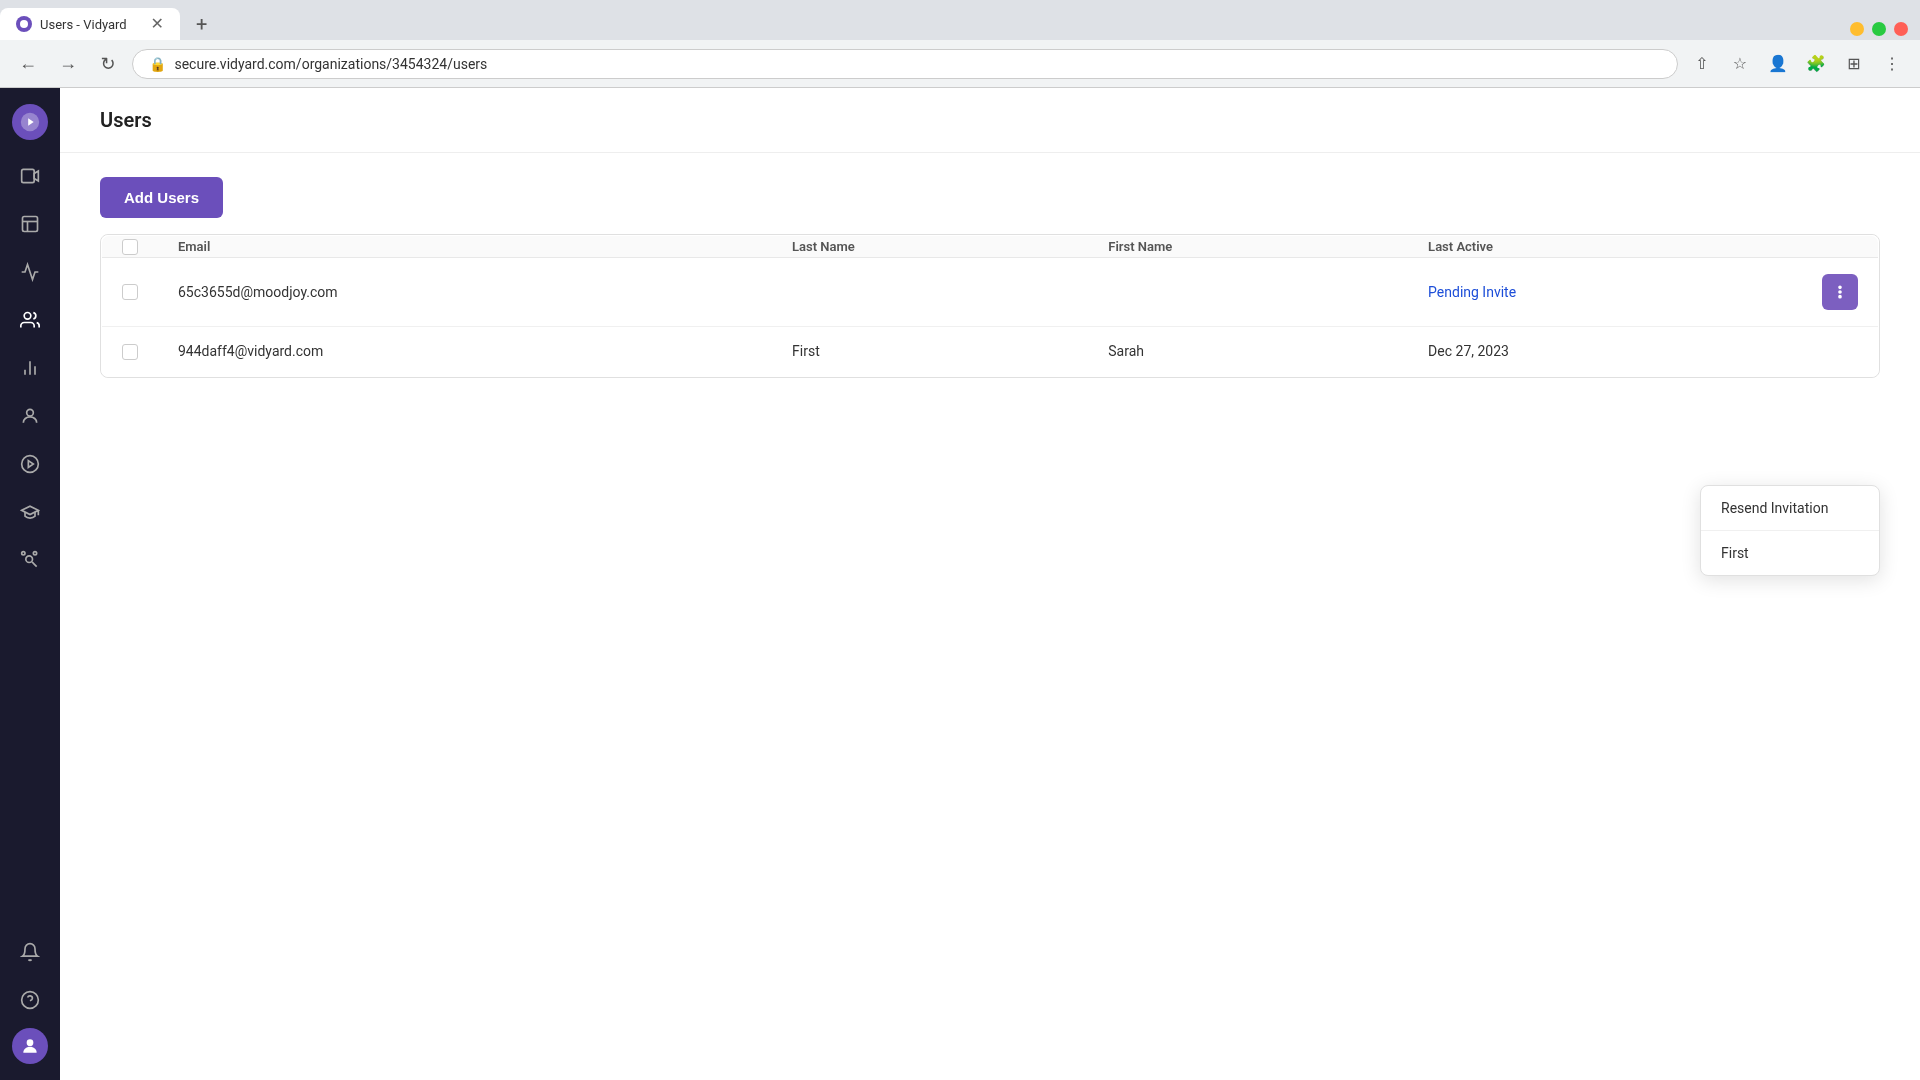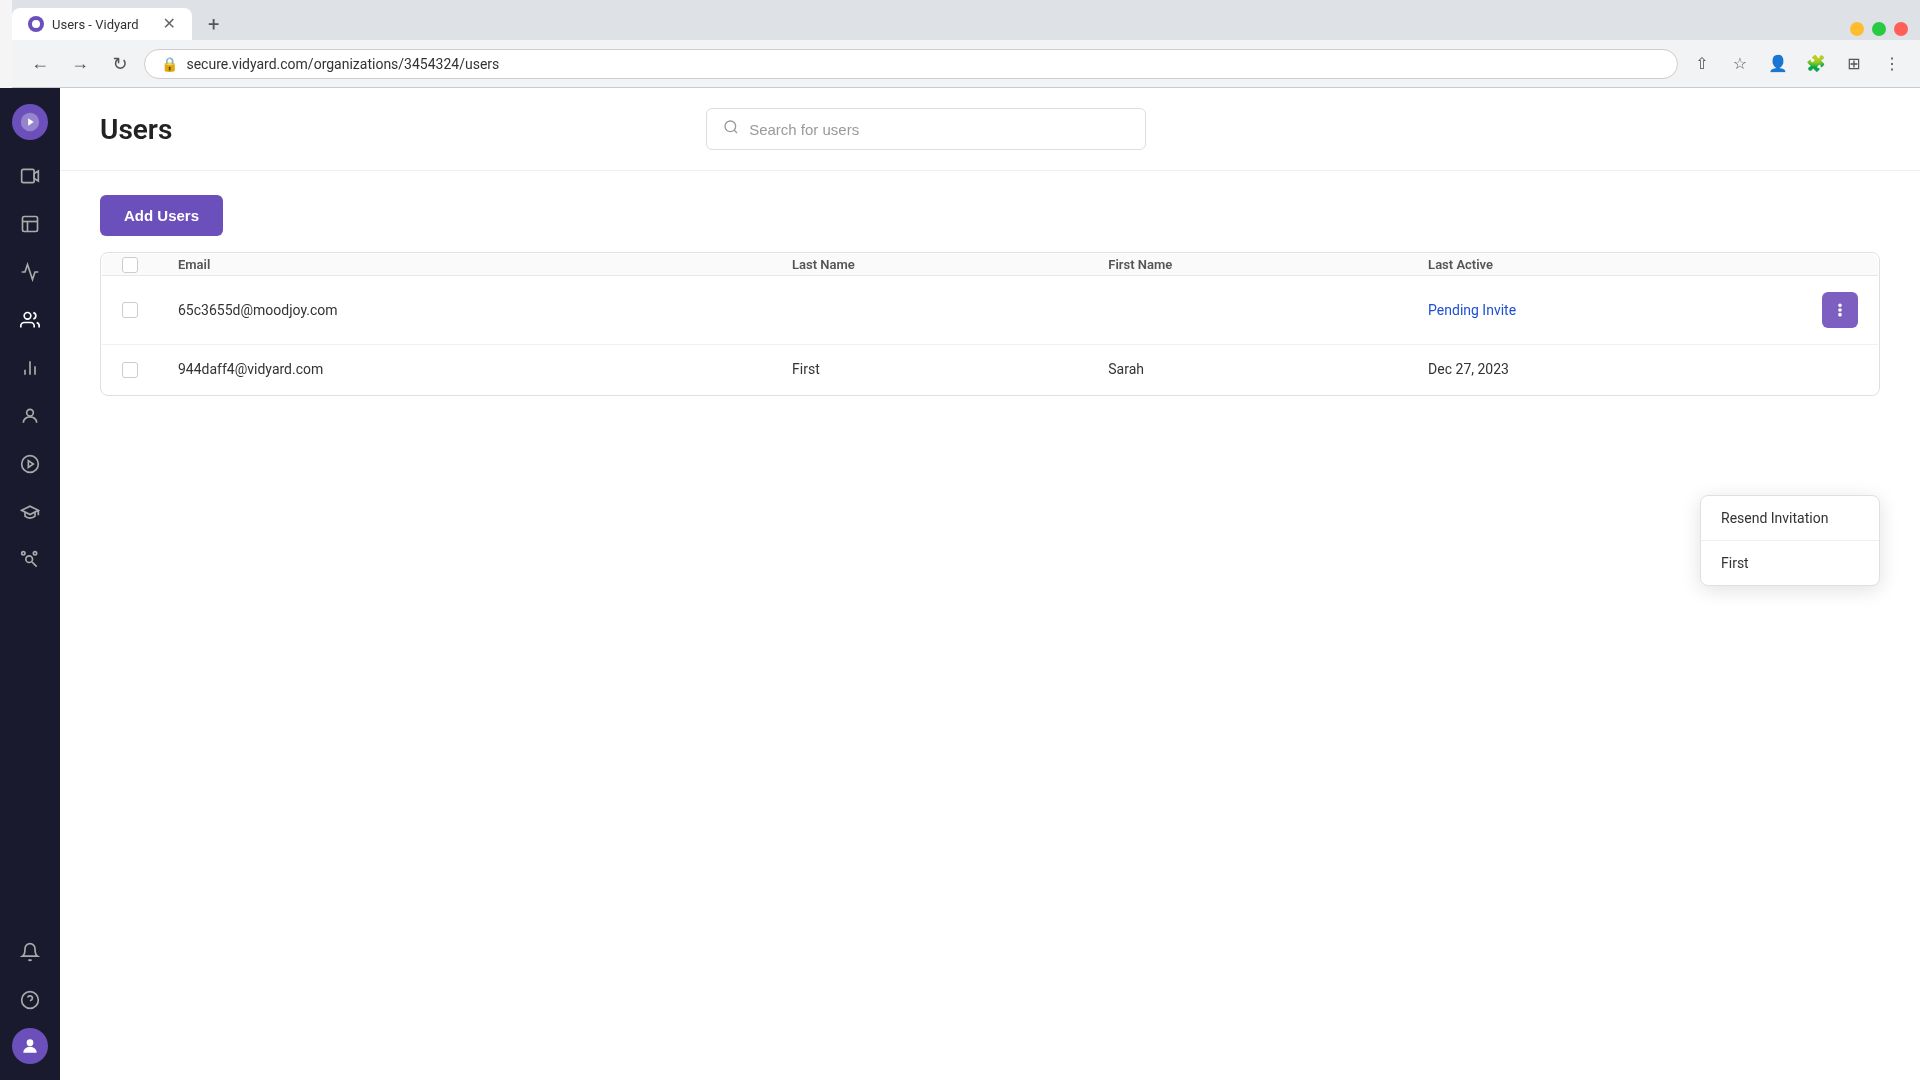--- a/index.html
+++ b/index.html
@@ -1,19 +1,19 @@
 <!DOCTYPE html>
 <html><head>
   <meta charset="utf-8">
   <style>
     * { box-sizing: border-box; margin: 0; padding: 0; }
     body { font-family: -apple-system, BlinkMacSystemFont, 'Segoe UI', Roboto, sans-serif; background: #f5f5f5; display: flex; height: 1080px; width: 1920px; overflow: hidden; }
 
     
-    .browser-chrome { position: fixed; top: 0; left: 12px; right: 0; z-index: 100; background: #dee1e6; }
+    .browser-chrome { position: fixed; top: 0; left: 0; right: 0; z-index: 100; background: #dee1e6; }
     .browser-tab-bar { display: flex; align-items: flex-end; padding: 8px 0 0 0; background: #dee1e6; height: 40px; }
     .browser-tab { display: flex; align-items: center; gap: 8px; padding: 0 16px; height: 32px; background: #fff; border-radius: 8px 8px 0 0; font-size: 13px; color: #333; min-width: 180px; }
     .browser-tab .tab-favicon { width: 16px; height: 16px; background: #6b4fbb; border-radius: 50%; display: flex; align-items: center; justify-content: center; }
     .browser-tab .tab-close { margin-left: auto; color: #666; cursor: pointer; font-size: 16px; line-height: 1; }
     .browser-toolbar { display: flex; align-items: center; gap: 8px; padding: 6px 12px; background: #f1f3f4; border-bottom: 1px solid #ccc; height: 48px; }
     .browser-nav-btn { background: none; border: none; cursor: pointer; color: #555; font-size: 18px; padding: 4px; border-radius: 50%; width: 32px; height: 32px; display: flex; align-items: center; justify-content: center; }
     .browser-address-bar { flex: 1; display: flex; align-items: center; background: #fff; border: 1px solid #ccc; border-radius: 20px; padding: 6px 16px; font-size: 14px; color: #333; gap: 8px; }
     .browser-address-bar .lock-icon { color: #555; font-size: 14px; }
     .browser-actions { display: flex; align-items: center; gap: 6px; }
     .browser-action-btn { background: none; border: none; cursor: pointer; color: #555; font-size: 16px; padding: 4px; border-radius: 50%; width: 32px; height: 32px; display: flex; align-items: center; justify-content: center; }
@@ -26,42 +26,42 @@
     .sidebar-logo { width: 36px; height: 36px; background: #6b4fbb; border-radius: 50%; display: flex; align-items: center; justify-content: center; margin-bottom: 8px; }
     .sidebar-logo svg { width: 22px; height: 22px; fill: white; }
     .sidebar-item { width: 40px; height: 40px; display: flex; align-items: center; justify-content: center; border-radius: 8px; cursor: pointer; color: #aaa; font-size: 18px; }
     .sidebar-item.active { color: #fff; }
     .sidebar-bottom { margin-top: auto; display: flex; flex-direction: column; gap: 8px; align-items: center; }
     .sidebar-avatar { width: 36px; height: 36px; background: #6b4fbb; border-radius: 50%; display: flex; align-items: center; justify-content: center; }
 
     
     .content { flex: 1; background: #fff; padding: 0; position: relative; overflow: hidden; }
     .top-bar { display: flex; align-items: center; justify-content: space-between; padding: 20px 40px; border-bottom: 1px solid #eee; background: #fff; }
-    .page-title { font-size: 28px; font-weight: 600; color: #222; }
+    .page-title { font-size: 20px; font-weight: 600; color: #222; }
     .search-bar { display: flex; align-items: center; background: #fff; border: 1px solid #ddd; border-radius: 6px; padding: 10px 16px; gap: 10px; width: 440px; }
     .search-bar input { border: none; outline: none; font-size: 15px; color: #333; width: 100%; background: transparent; }
     .search-bar input::placeholder { color: #999; }
     .search-icon { color: #999; font-size: 16px; }
 
     
     .table-area { padding: 0 40px; position: relative; }
     .add-users-row { display: flex; justify-content: flex-start; padding: 24px 0 16px 0; }
     .add-users-btn { background: #6b4fbb; color: #fff; border: none; border-radius: 6px; padding: 12px 24px; font-size: 15px; font-weight: 600; cursor: pointer; }
 
     .users-table { width: 100%; border-collapse: collapse; background: #fff; border: 1px solid #e8e8e8; border-radius: 8px; overflow: hidden; }
     .users-table th { text-align: left; padding: 2px 20px; font-size: 13px; font-weight: 600; color: #555; border-bottom: 1px solid #e8e8e8; background: #fafafa; }
     .users-table td { padding: 16px 20px; font-size: 14px; color: #333; border-bottom: 1px solid #f0f0f0; }
     .users-table tr:last-child td { border-bottom: none; }
     .users-table .checkbox-cell { width: 40px; }
     .checkbox { width: 16px; height: 16px; border: 1.5px solid #ccc; border-radius: 3px; cursor: pointer; appearance: none; background: white; display: inline-block; vertical-align: middle; }
     .pending-invite { color: #1d4ed8; font-style: normal; }
     .action-btn { background: #7c5fc0; border: none; border-radius: 6px; width: 36px; height: 36px; display: flex; align-items: center; justify-content: center; cursor: pointer; color: white; font-size: 16px; position: relative; }
 
     
-    .dropdown-menu { position: absolute; right: 40px; top: 324px; background: #fff; border: 1px solid #e0e0e0; border-radius: 8px; box-shadow: 0 4px 20px rgba(0,0,0,0.12); width: 180px; z-index: 50; overflow: hidden; }
+    .dropdown-menu { position: absolute; right: 40px; top: 332px; background: #fff; border: 1px solid #e0e0e0; border-radius: 8px; box-shadow: 0 4px 20px rgba(0,0,0,0.12); width: 180px; z-index: 50; overflow: hidden; }
     .dropdown-item { padding: 14px 20px; font-size: 14px; color: #333; cursor: pointer; display: block; }
     .dropdown-item:not(:last-child) { border-bottom: 1px solid #f0f0f0; }
 
     .action-col { width: 60px; text-align: right; }
     .table-wrapper { background: #fff; border: 1px solid #e0e0e0; border-radius: 8px; overflow: visible; }
   </style>
 </head>
 <body>
 
 <div class="browser-chrome">
@@ -192,29 +192,20 @@
             <path d="M4 20c0-4 3.6-7 8-7s8 3 8 7"></path>
           </svg>
       </div>
     </div>
   </div>
 
   <div class="content">
 
     <div class="top-bar">
       <h1 class="page-title">Users</h1>
-      <div class="search-bar">
-        <span class="search-icon">
-          <svg width="16" height="16" viewBox="0 0 24 24" fill="none" stroke="#999" stroke-width="2">
-              <circle cx="11" cy="11" r="8"></circle>
-              <line x1="21" y1="21" x2="16.65" y2="16.65"></line>
-            </svg>
-        </span>
-        <input type="text" placeholder="Search for users" style="">
-      </div>
       <div style="width:200px;"></div>
     </div>
 
     <div class="table-area">
       <div class="add-users-row">
         <button class="add-users-btn">Add Users</button>
       </div>
 
       <div class="table-wrapper">
         <table class="users-table">

